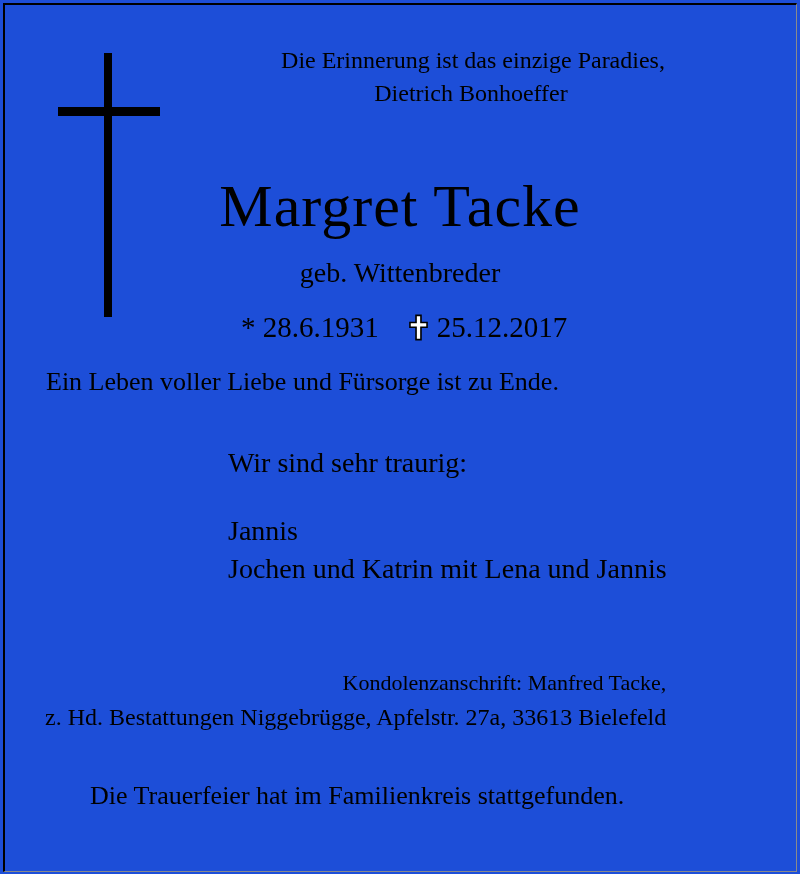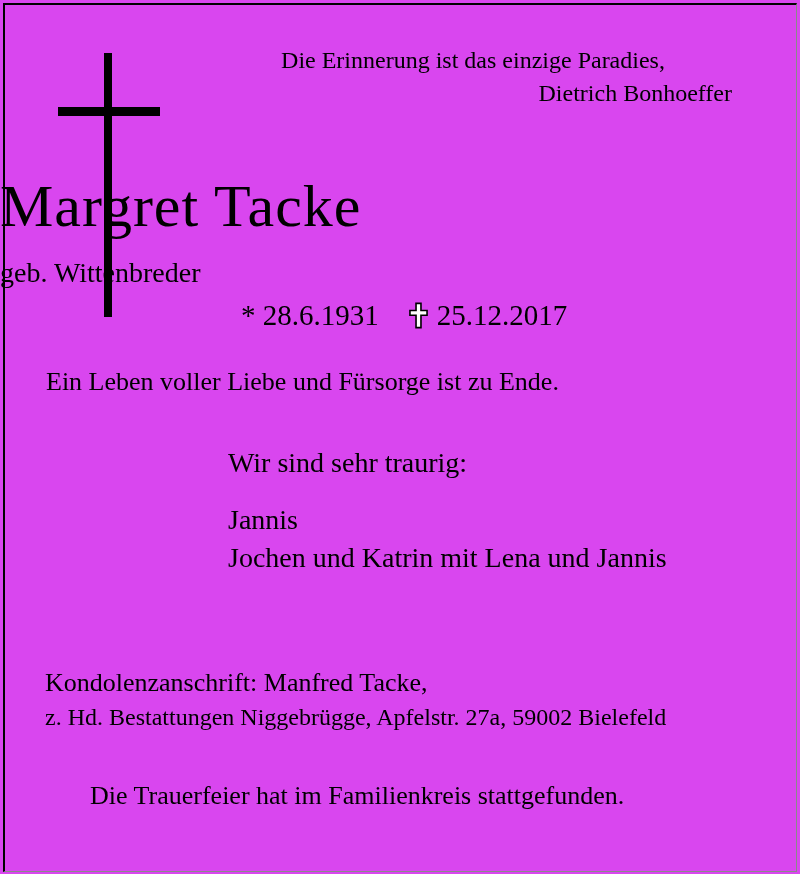--- a/index.html
+++ b/index.html
@@ -4,21 +4,21 @@
 <style>
   html, body {
     margin: 0;
     padding: 0;
     background: #ffffff;
   }
   .page {
     position: relative;
     width: 800px;
     height: 874px;
-    background: #d946ef;
+    background: #1d4ed8;
     color: #000000;
     font-family: "Liberation Serif", "DejaVu Serif", serif;
     overflow: hidden;
   }
   
   .frame {
     position: absolute;
     left: 3px; top: 3px; right: 3px; bottom: 2px;
     border-style: solid;
     border-width: 2px 1px 1px 2px;
@@ -41,42 +41,42 @@
   
   .quote {
     position: absolute;
     left: 210px; top: 44px;
     width: 526px;
     font-size: 24px;
     line-height: 33px;
     text-align: center;
   }
   .quote .attribution {
-    text-align: right;
+    text-align: center;
     padding-right: 4px;
   }
   
   .name-block {
     position: absolute;
     left: 0; top: 176px;
     width: 100%;
-    text-align: left;
+    text-align: center;
   }
   .name {
     font-size: 60px;
     line-height: 60px;
     letter-spacing: 1px;
   }
   .maiden {
     font-size: 28px;
     line-height: 34px;
     margin-top: 20px;
   }
   .dates {
-    margin-top: 8px;
+    margin-top: 20px;
     font-size: 29px;
     line-height: 34px;
     display: flex;
     justify-content: center;
     align-items: center;
     gap: 30px;
     padding-left: 8px;
   }
   .date {
     display: flex;
@@ -96,29 +96,29 @@
     line-height: 32px;
     white-space: nowrap;
   }
   .mourning {
     position: absolute;
     left: 228px; top: 444px;
     font-size: 28px;
     line-height: 38px;
   }
   .mourning .lead {
-    margin-bottom: 19px;
+    margin-bottom: 30px;
   }
   .condolence {
     position: absolute;
     left: 45px; top: 666px;
     line-height: 34px;
     white-space: nowrap;
   }
-  .condolence .l1 { font-size: 26px; }
+  .condolence .l1 { font-size: 22px; text-align: right; }
   .condolence .l2 { font-size: 24px; }
   .funeral {
     position: absolute;
     left: 45px; top: 780px;
     font-size: 26px;
     line-height: 32px;
     white-space: nowrap;
     margin-left: 45px;
   }
 </style>
@@ -156,18 +156,18 @@
   <div class="intro">Ein Leben voller Liebe und Fürsorge ist zu Ende.</div>
 
   <div class="mourning">
     <div class="lead">Wir sind sehr traurig:</div>
     <div>Jannis</div>
     <div>Jochen und Katrin mit Lena und Jannis</div>
   </div>
 
   <div class="condolence">
     <div class="l1">Kondolenzanschrift: Manfred Tacke,</div>
-    <div class="l2">z. Hd. Bestattungen Niggebrügge, Apfelstr. 27a, 59002 Bielefeld</div>
+    <div class="l2">z. Hd. Bestattungen Niggebrügge, Apfelstr. 27a, 33613 Bielefeld</div>
   </div>
 
   <div class="funeral">Die Trauerfeier hat im Familienkreis stattgefunden.</div>
 
 </div>
 
 </body></html>

